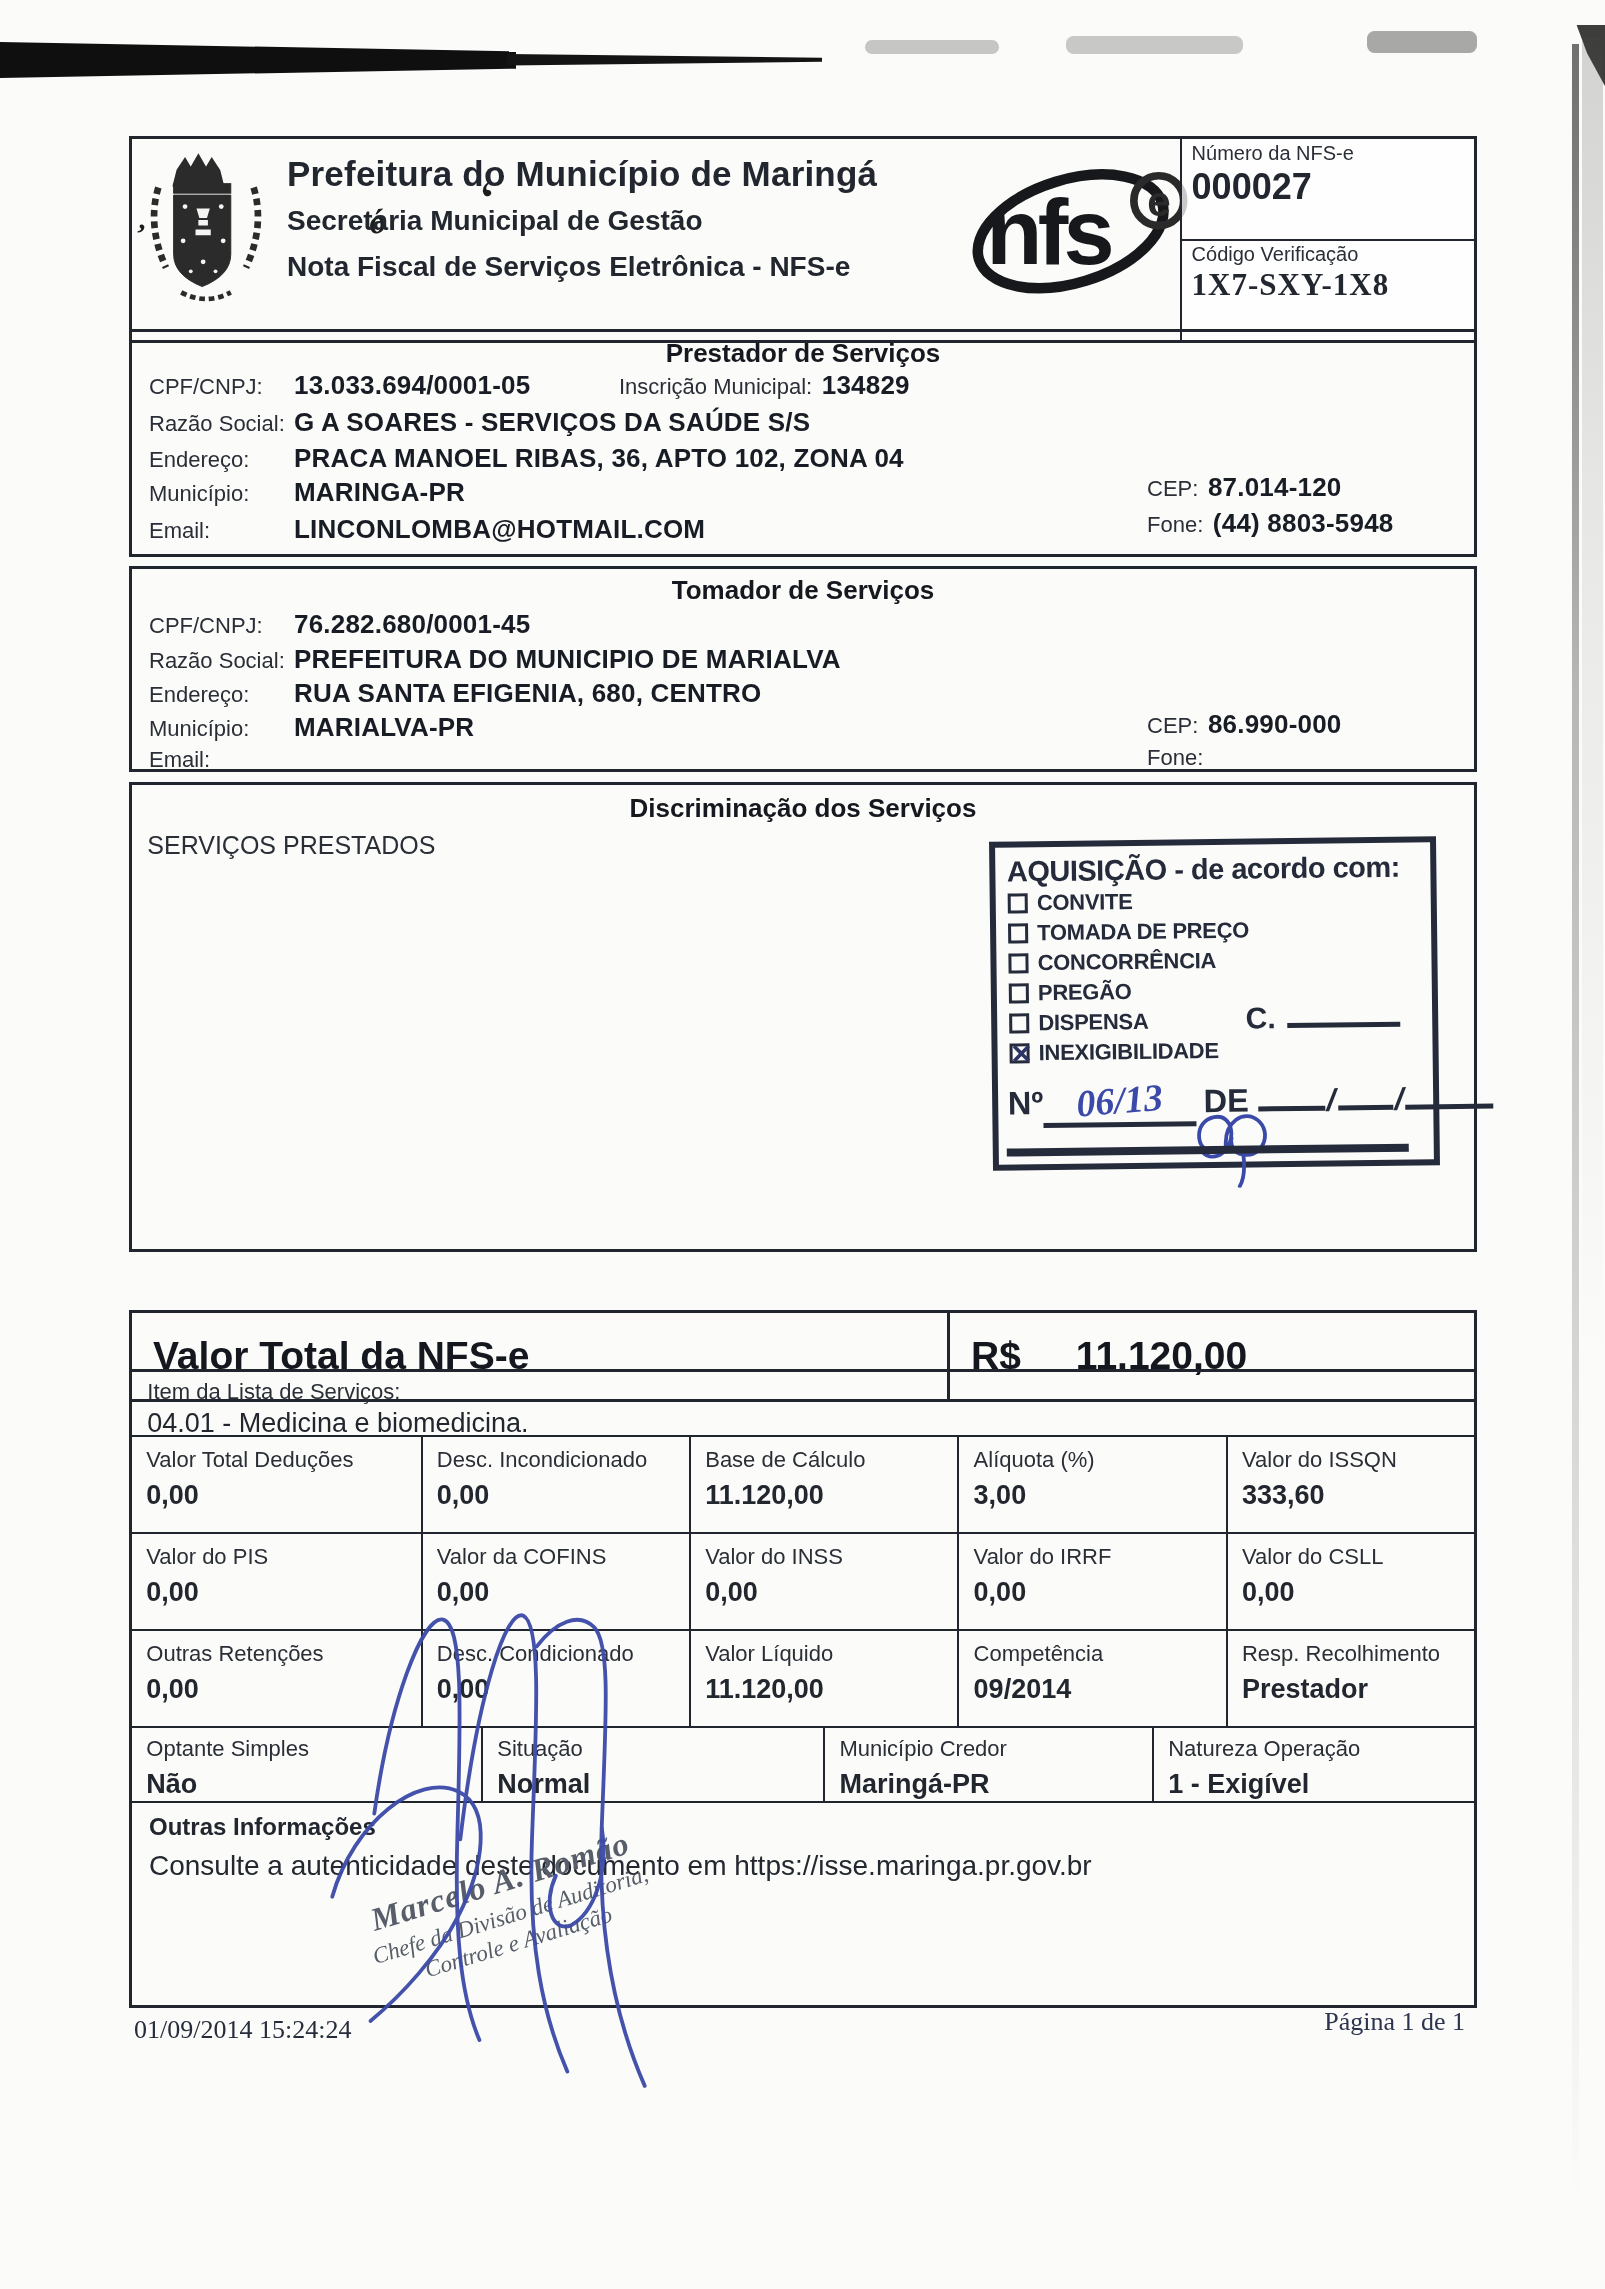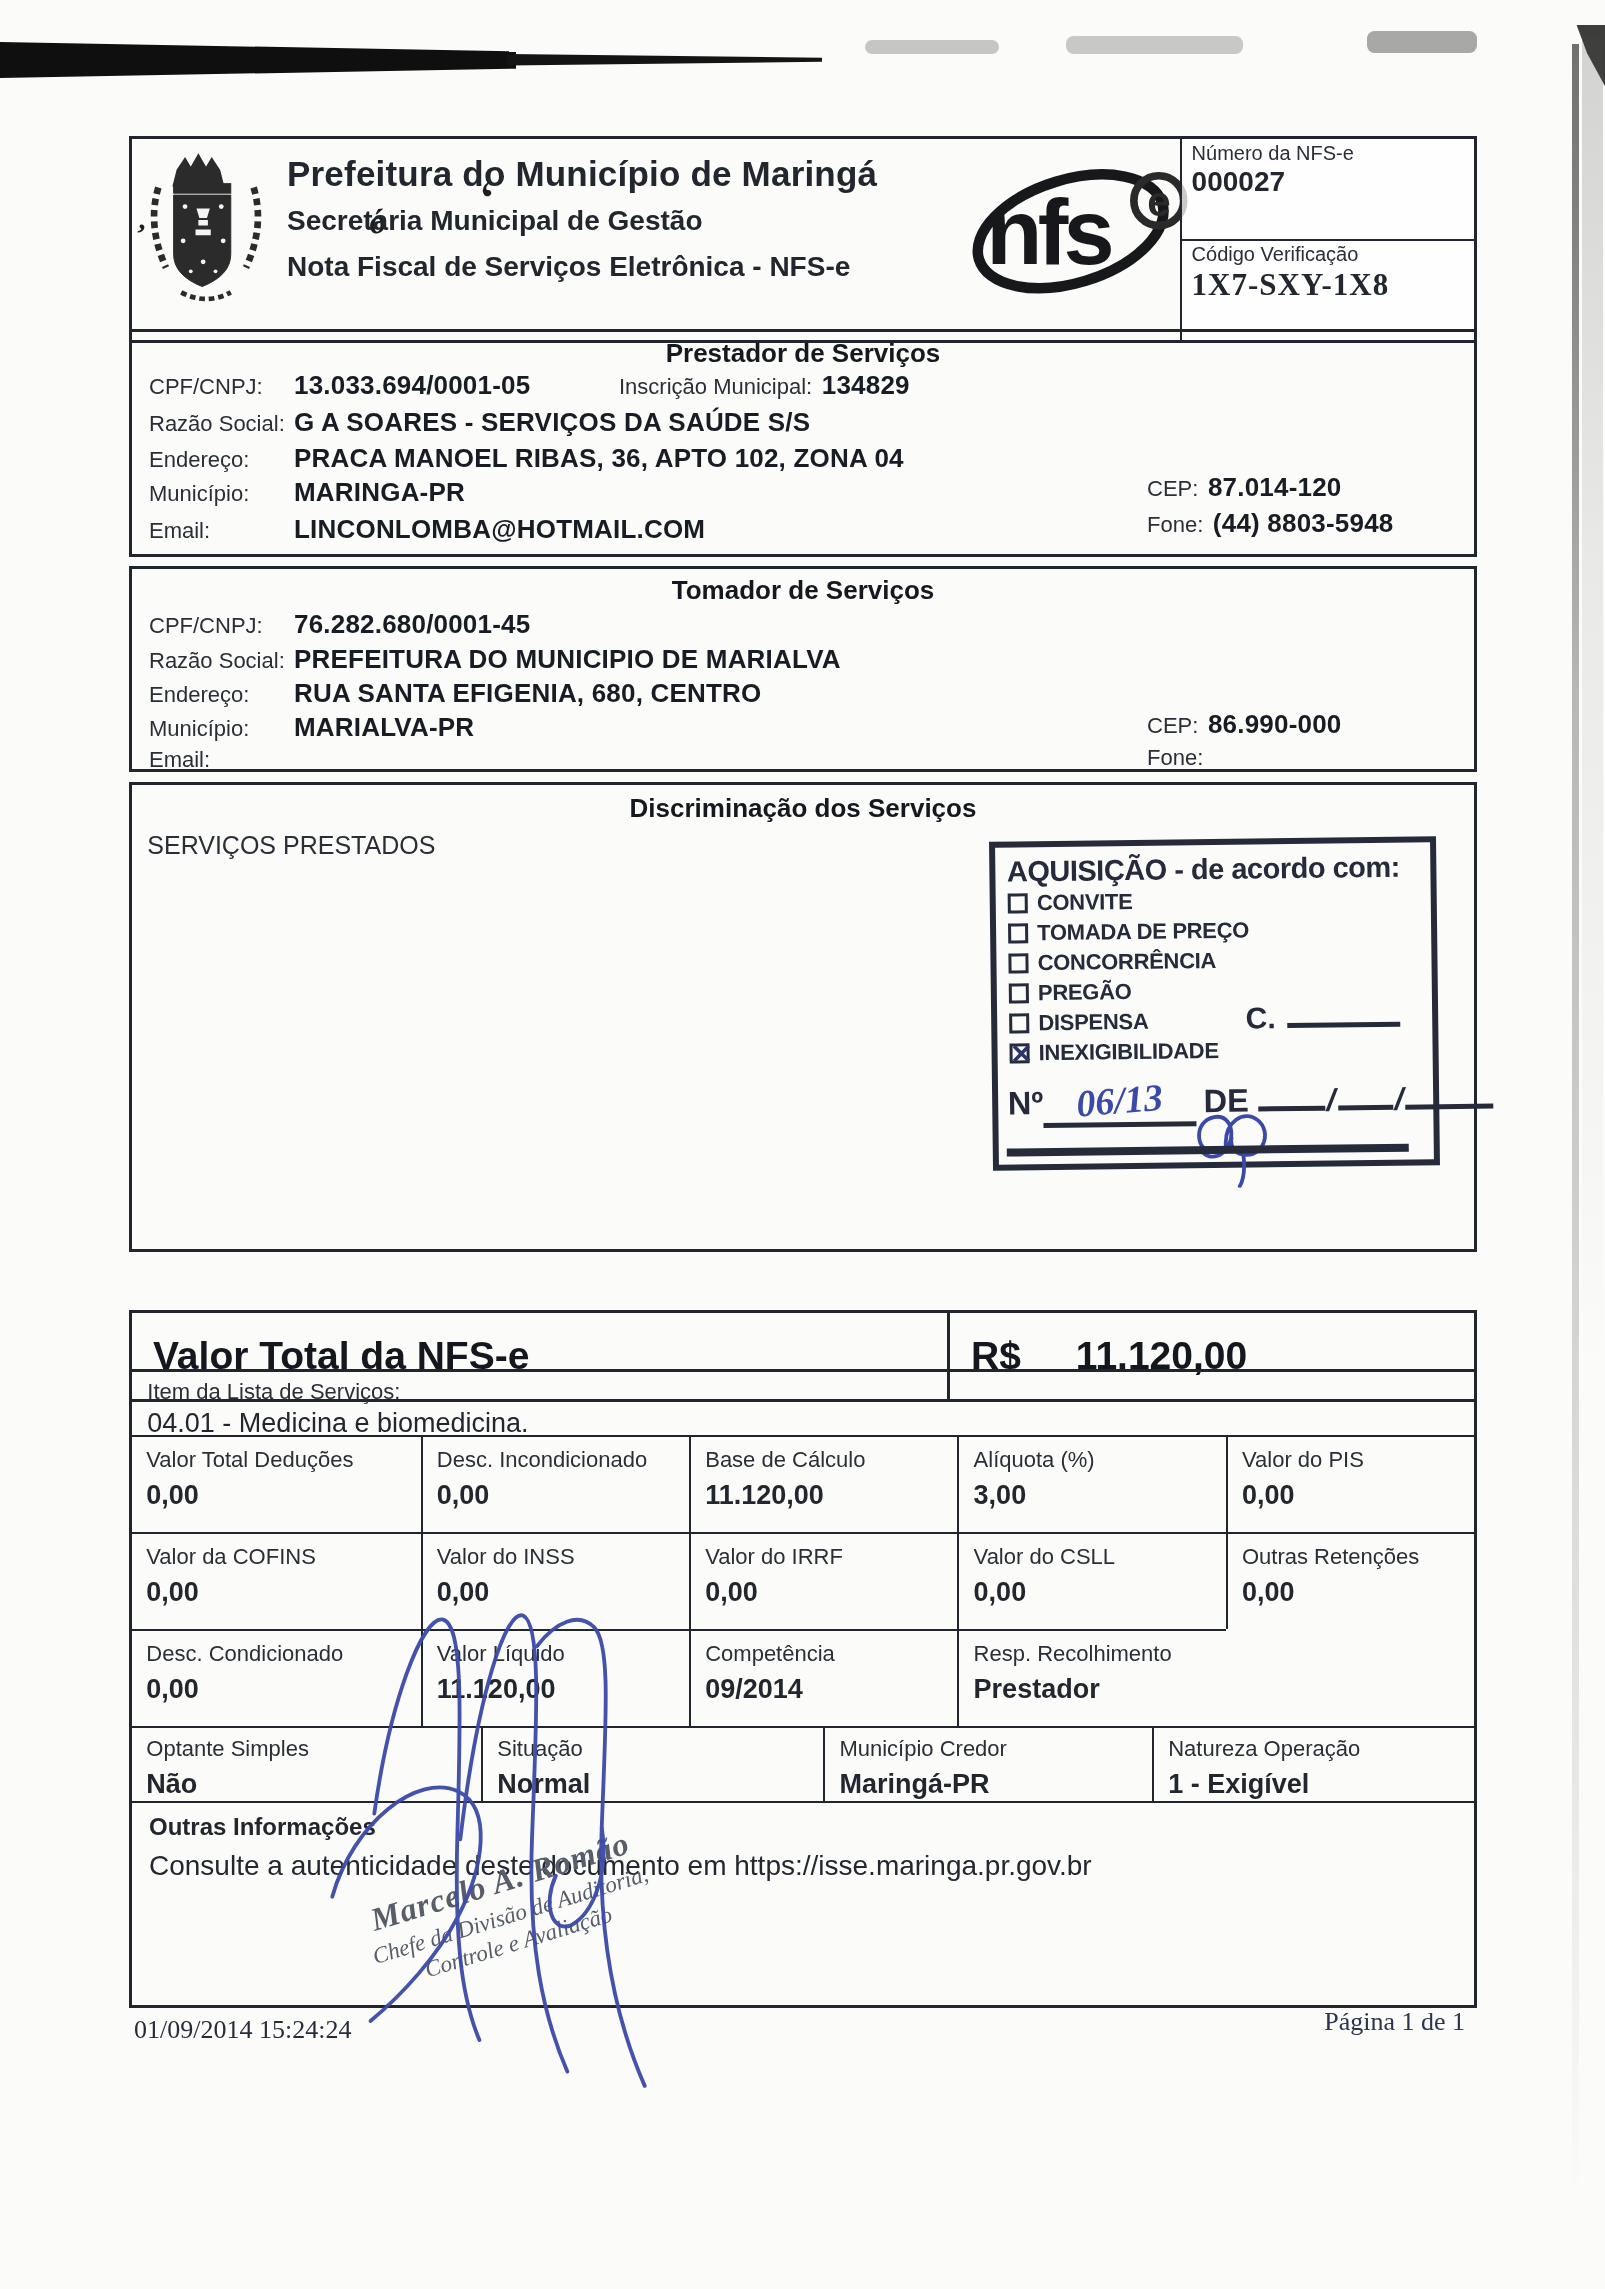--- a/index.html
+++ b/index.html
@@ -37,21 +37,21 @@
   
   .titles{position:absolute;left:155px;top:15.3px;}
   .t1{font-size:35px;font-weight:bold;letter-spacing:0.2px;}
   .t2{font-size:28px;font-weight:bold;margin-top:10.5px;}
   .t3{font-size:28px;font-weight:bold;margin-top:14.3px;}
   .hdr-col{position:absolute;right:0;top:0;bottom:0;width:294px;border-left:2.9px solid var(--ink);
            display:flex;flex-direction:column;background:rgba(255,255,255,.75);}
   .hdr-cell{flex:1;padding:2.9px 9.6px;border-top:2.9px solid var(--ink);}
   .hdr-cell:first-child{border-top:none;}
   .hdr-lab{font-size:20px;color:#2a2e36;}
-  .hdr-val{font-size:28px;font-weight:bold;margin-top:1px;}
+  .hdr-val{font-size:36px;font-weight:bold;margin-top:1px;}
   .hdr-val.serif{font-family:"Liberation Serif",serif;font-size:31px;letter-spacing:1px;}
   .coat{position:absolute;left:13.4px;top:9.6px;}
   .nfslogo{position:absolute;left:839px;top:7.6px;}
 
   
   .stamp{position:absolute;left:859px;top:54px;width:447px;height:329px;border:6.7px solid var(--stamp-ink);
          transform:rotate(-.7deg);padding:7.6px 11.5px;color:var(--stamp-ink);}
   .stamp-title{font-size:29px;font-weight:bold;letter-spacing:-0.5px;white-space:nowrap;}
   .opt{display:flex;align-items:center;height:30px;position:relative;}
   .cbx{width:20px;height:20px;border:3.3px solid var(--stamp-ink);margin-right:9.6px;flex:0 0 auto;position:relative;}
@@ -316,20 +316,24 @@
           <div class="cell-val">0,00</div>
         </div>
       <div class="tax-cell">
           <div class="cell-lab">Base de Cálculo</div>
           <div class="cell-val">11.120,00</div>
         </div>
       <div class="tax-cell">
           <div class="cell-lab">Alíquota (%)</div>
           <div class="cell-val">3,00</div>
         </div>
+      <div class="tax-cell">
+          <div class="cell-lab">Valor do ISSQN</div>
+          <div class="cell-val">333,60</div>
+        </div>
 
       <div class="tax-cell">
           <div class="cell-lab">Valor do PIS</div>
           <div class="cell-val">0,00</div>
         </div>
       <div class="tax-cell">
           <div class="cell-lab">Valor da COFINS</div>
           <div class="cell-val">0,00</div>
         </div>
       <div class="tax-cell">

